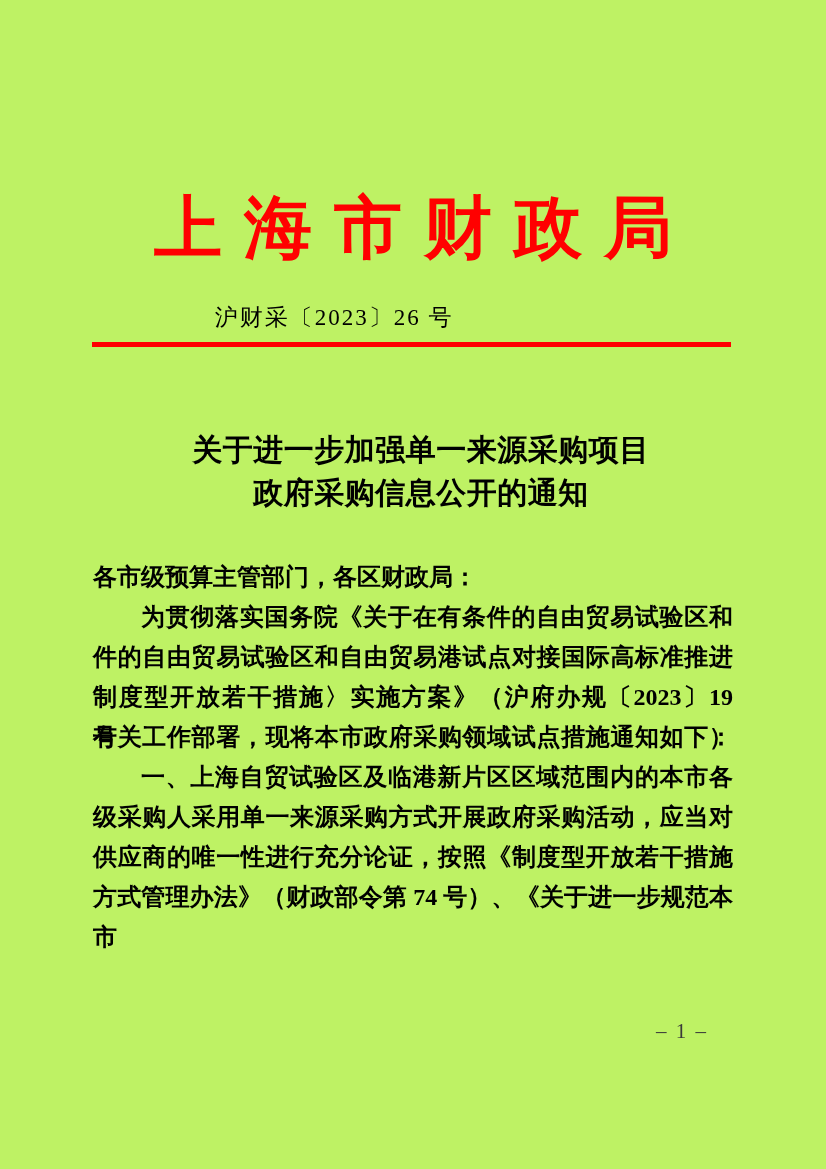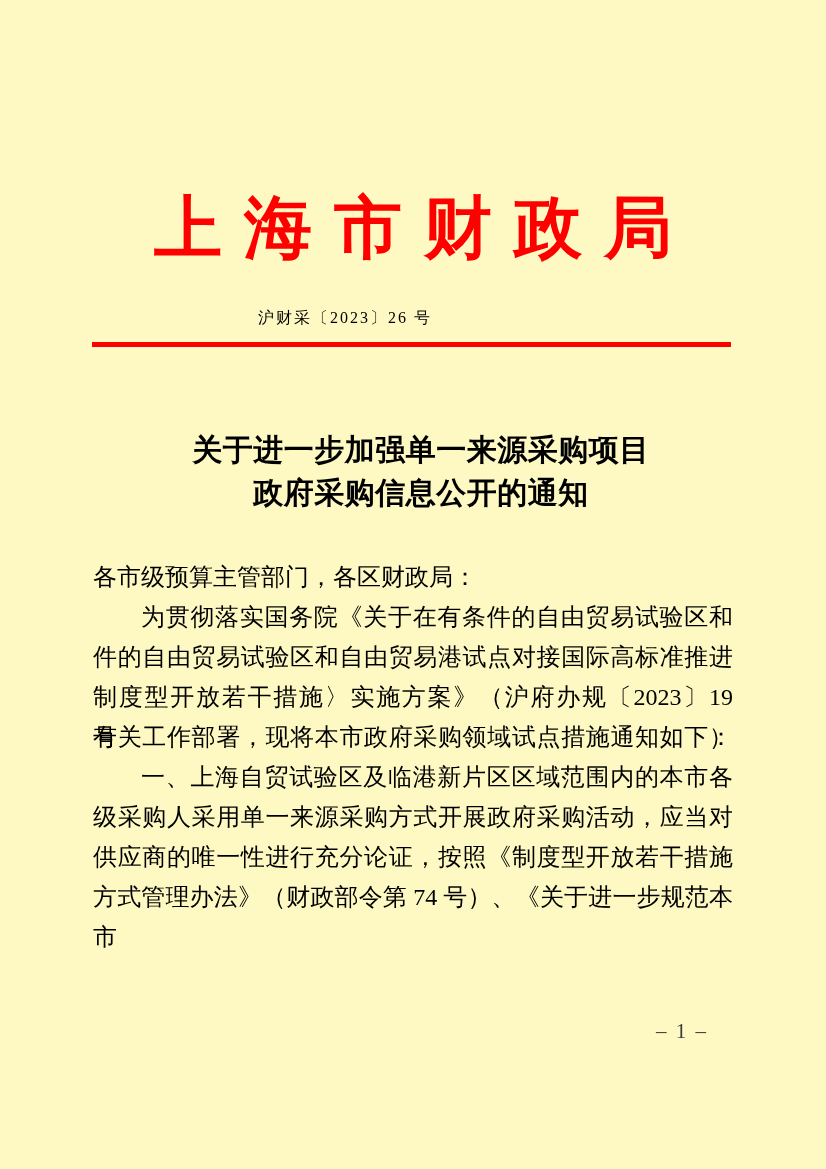--- a/index.html
+++ b/index.html
@@ -4,21 +4,21 @@
 <style>
   html, body {
     margin: 0;
     padding: 0;
     background: #ffffff;
   }
   .page {
     position: relative;
     width: 826px;
     height: 1169px;
-    background: #fef9c3;
+    background: #bef264;
     overflow: hidden;
     font-family: "Liberation Serif", "DejaVu Serif", serif;
     color: #000000;
   }
   .letterhead {
     position: absolute;
     top: 190px;
     left: 0;
     width: 826px;
     text-align: center;
@@ -27,24 +27,24 @@
     font-weight: bold;
     letter-spacing: 22px;
     padding-left: 22px;
     box-sizing: border-box;
     color: #ff0000;
     white-space: nowrap;
   }
   .doc-number {
     position: absolute;
     top: 303px;
-    left: 12px;
+    left: 1px;
     width: 666px;
     text-align: center;
-    font-size: 16px;
+    font-size: 23px;
     line-height: 30px;
     letter-spacing: 2px;
     color: #000000;
   }
   .red-line {
     position: absolute;
     top: 342px;
     left: 92px;
     width: 639px;
     height: 5px;
@@ -64,20 +64,21 @@
     color: #000000;
   }
   .doc-body {
     position: absolute;
     top: 557px;
     left: 93px;
     width: 640px;
     font-size: 24px;
     line-height: 40px;
     color: #000000;
+    font-weight: bold;
   }
   .body-line {
     width: 640px;
     height: 40px;
     white-space: nowrap;
   }
   .body-line.justify {
     white-space: normal;
     text-align: justify;
     text-align-last: justify;

